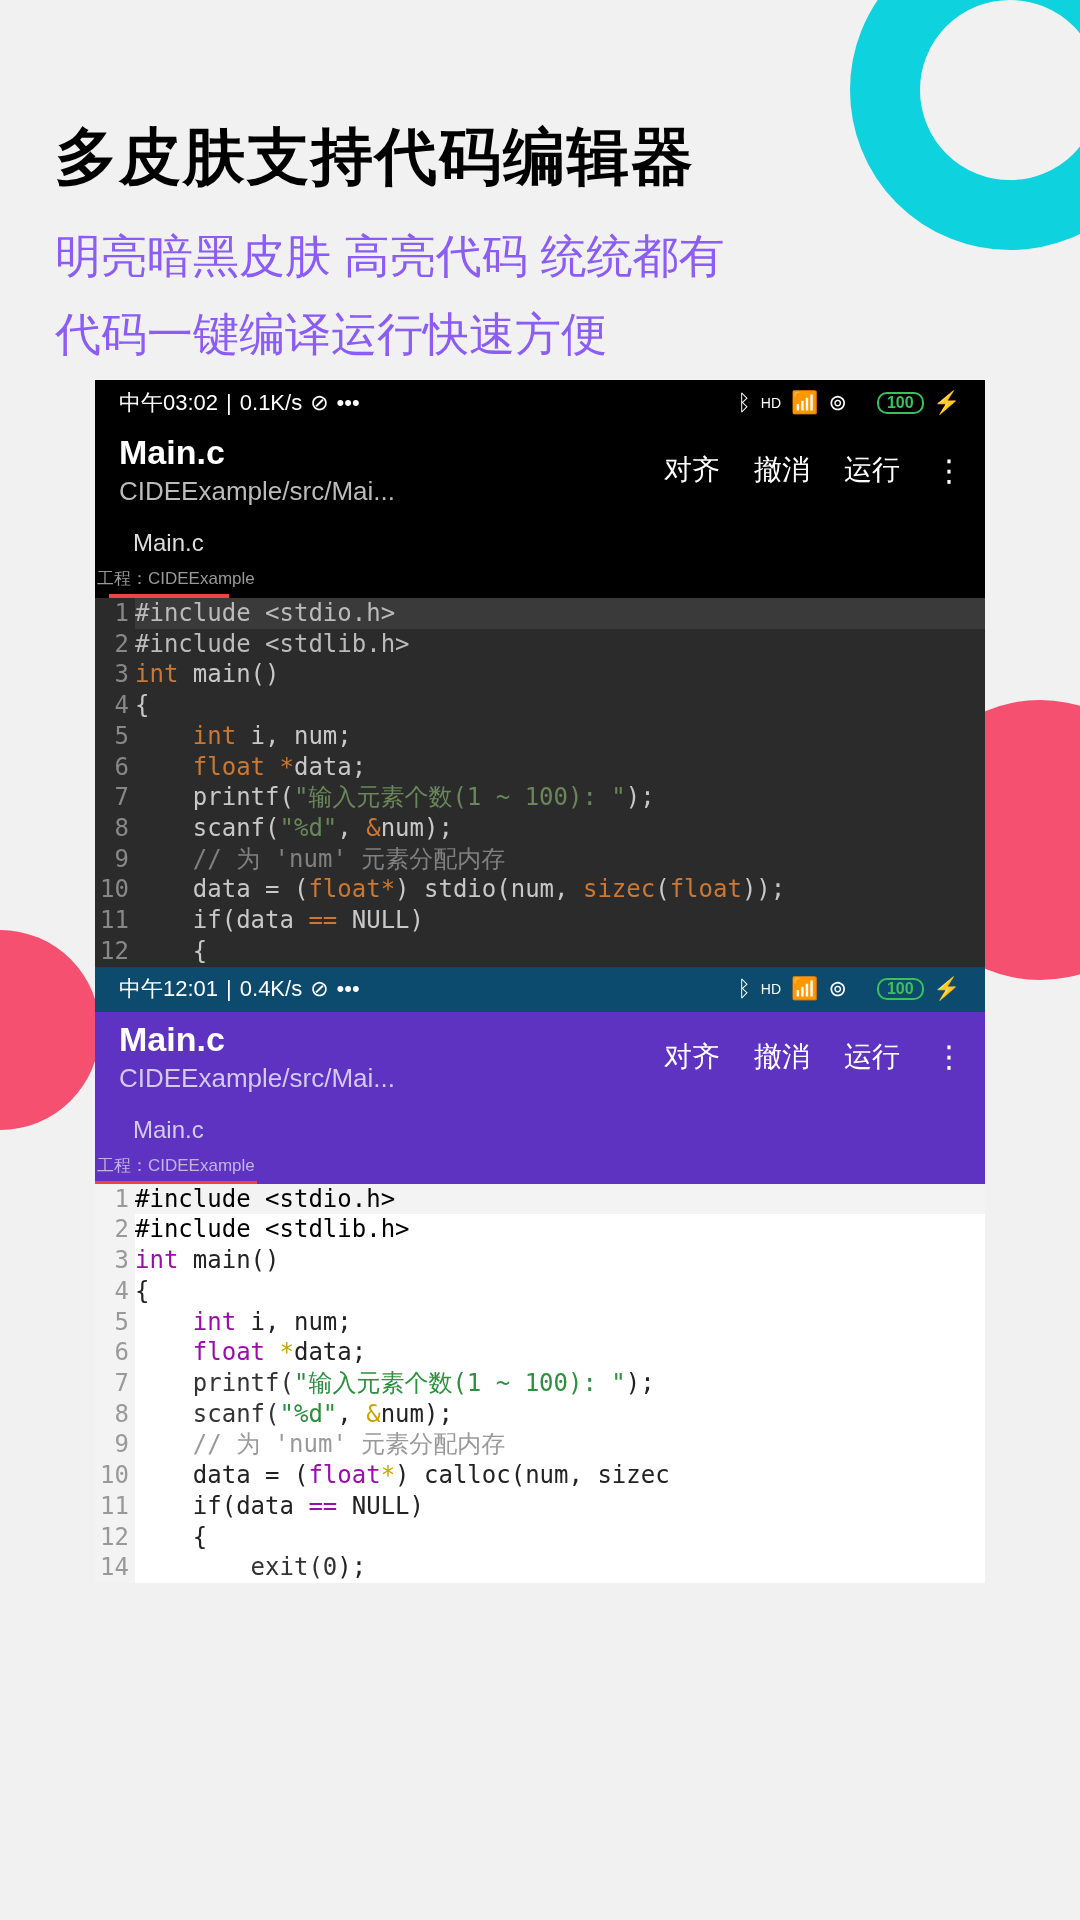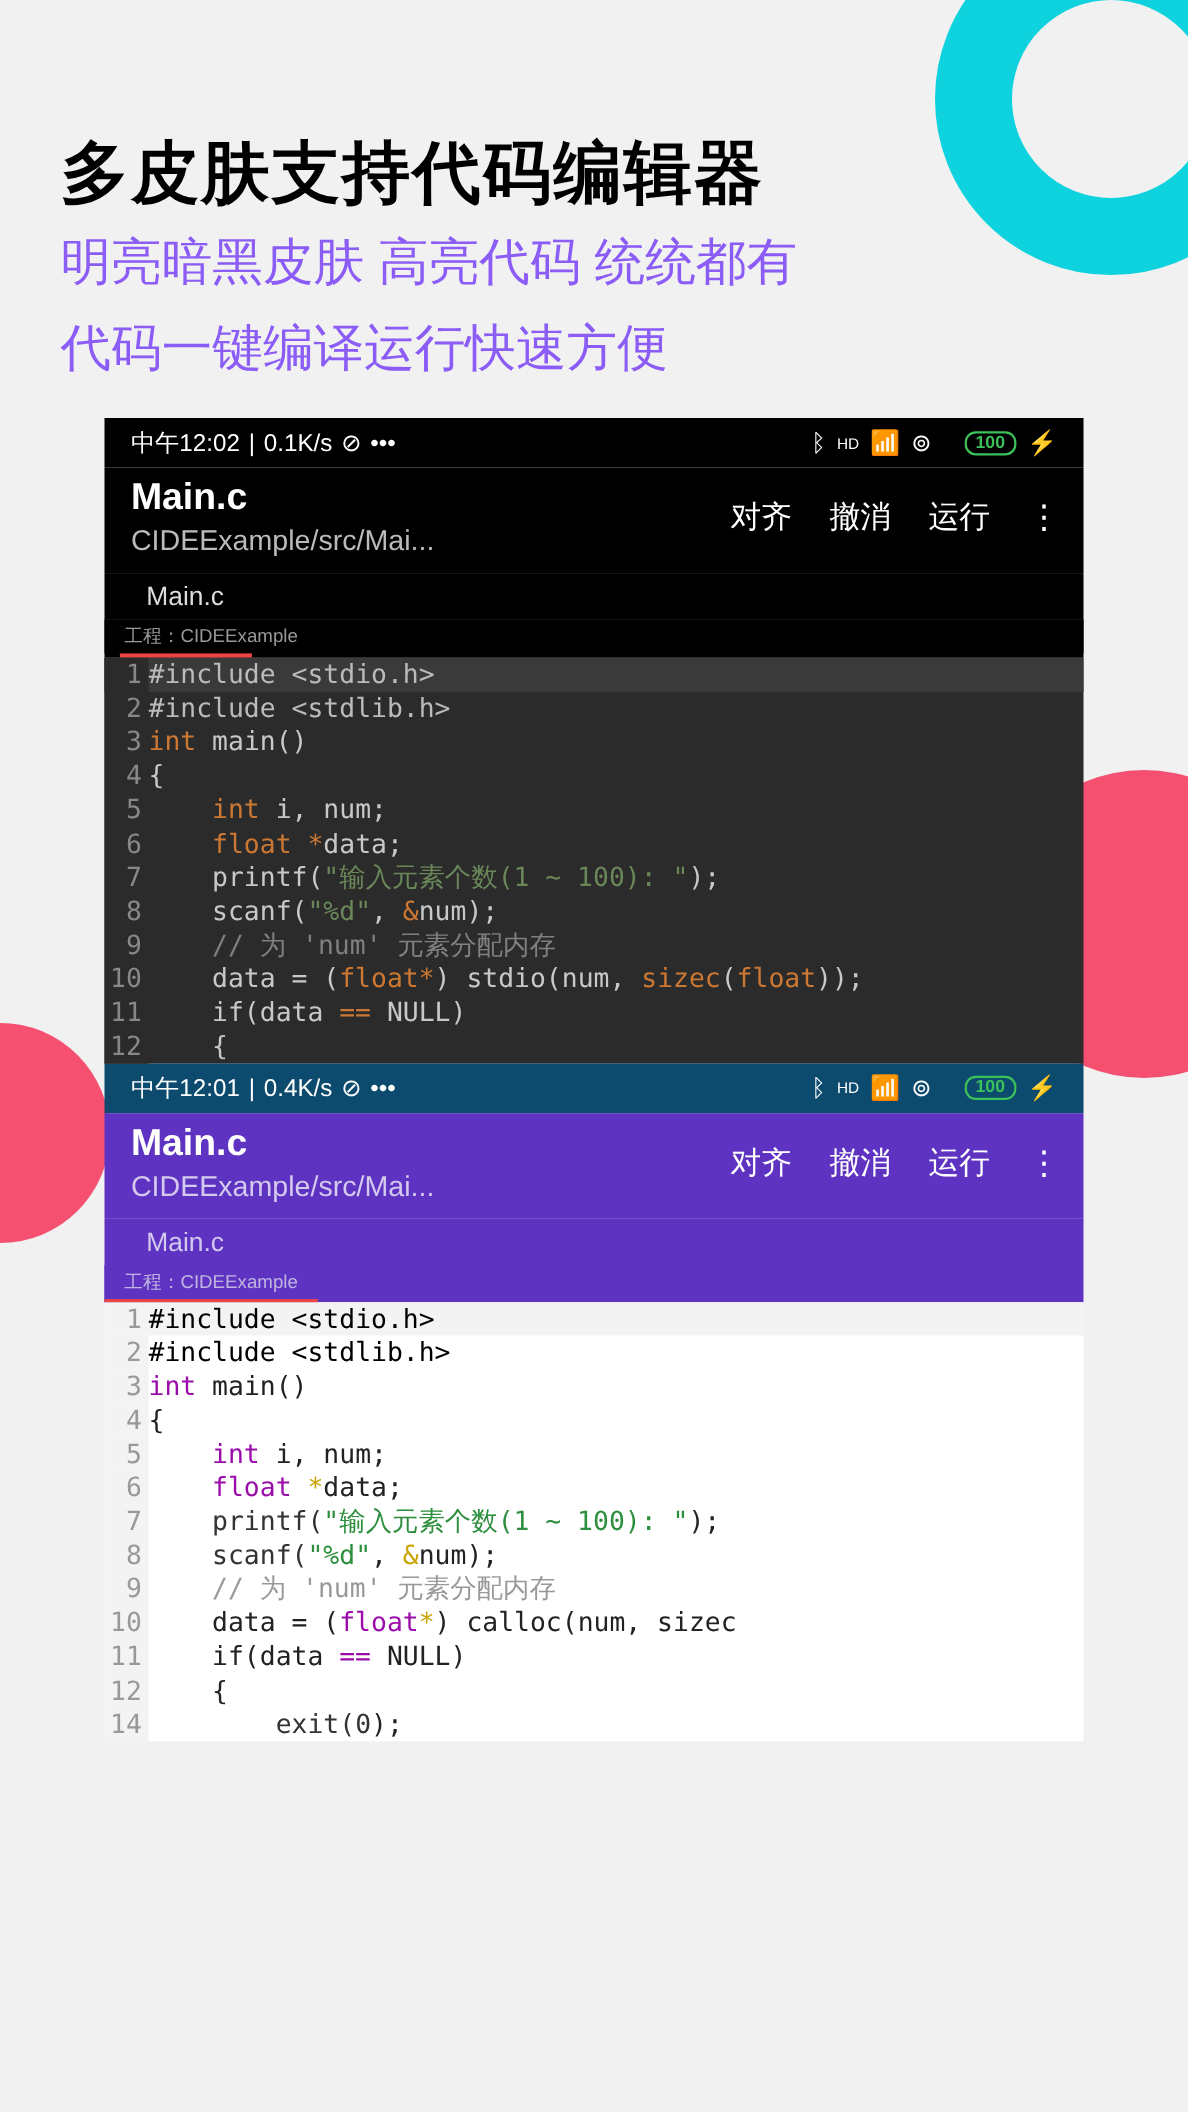--- a/index.html
+++ b/index.html
@@ -43,20 +43,21 @@
 
 .header-text {
   position: absolute;
   top: 115px;
   left: 55px;
 }
 .header-text h1 {
   font-size: 62px;
   font-weight: 700;
   color: #000;
+  margin-bottom: 18px;
   letter-spacing: 2px;
 }
 .header-text p {
   font-size: 46px;
   color: #8b5cf6;
   line-height: 1.7;
 }
 
 .screenshots {
   position: absolute;
@@ -121,21 +122,21 @@
   font-size: 24px;
 }
 .tab-underline {
   height: 4px;
   background: #e44;
   width: 120px;
   margin-left: 14px;
 }
 .project-label {
   font-size: 17px;
-  padding: 4px 18px 4px;
+  padding: 4px 2px 4px;
 }
 
 .code-area {
   font-family: "Consolas", "Menlo", monospace;
   font-size: 24px;
   line-height: 1.28;
 }
 .code-line {
   display: flex;
 }
@@ -205,21 +206,21 @@
   <h1>多皮肤支持代码编辑器</h1>
   <p>明亮暗黑皮肤 高亮代码 统统都有</p>
   <p>代码一键编译运行快速方便</p>
 </div>
 
 <div class="screenshots">
 
   <div class="screenshot dark">
     <div class="statusbar">
       <div class="status-left">
-        <span>中午12:02</span>
+        <span>中午03:02</span>
         <span>|</span>
         <span>0.1K/s</span>
         <span>⊘</span>
         <span>•••</span>
       </div>
       <div class="status-right">
         <span>ᛒ</span>
         <span style="font-size:14px;">HD</span>
         <span>📶</span>
         <span>⊚</span>

